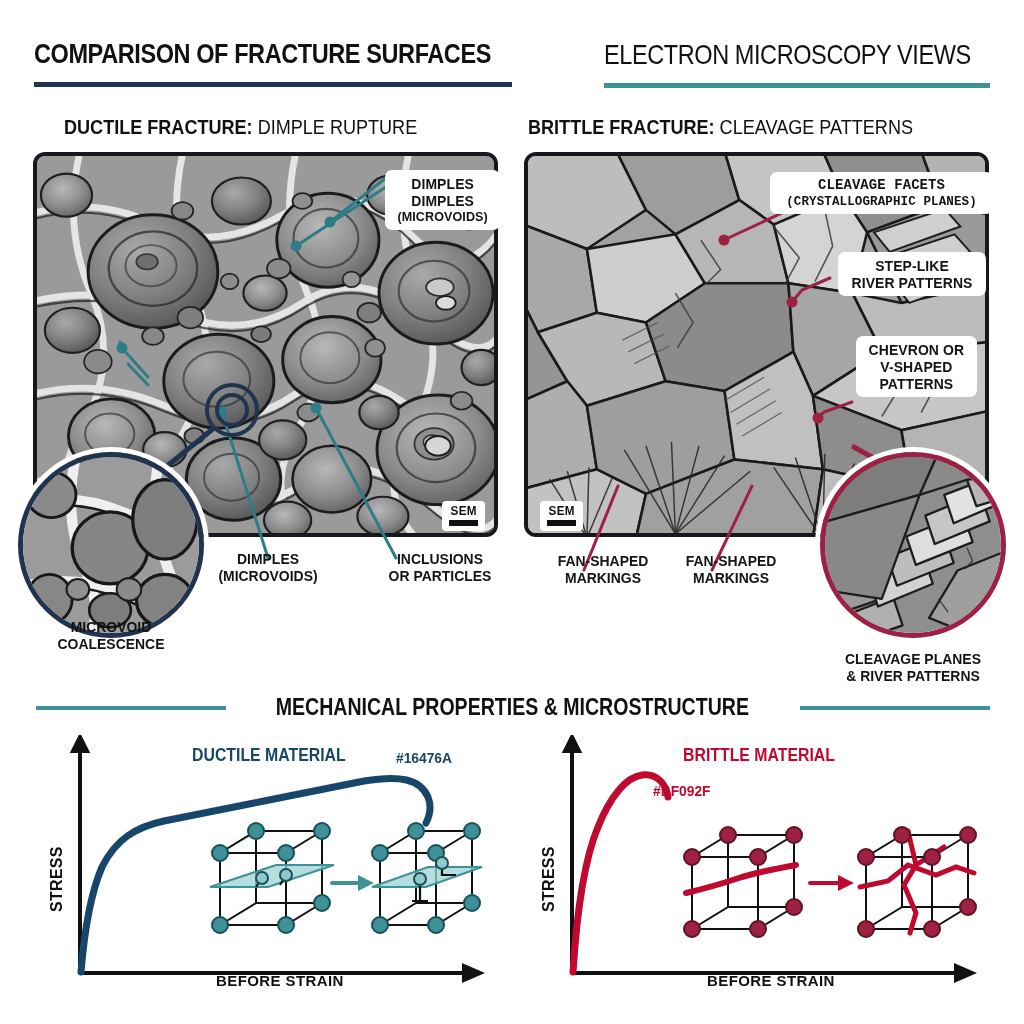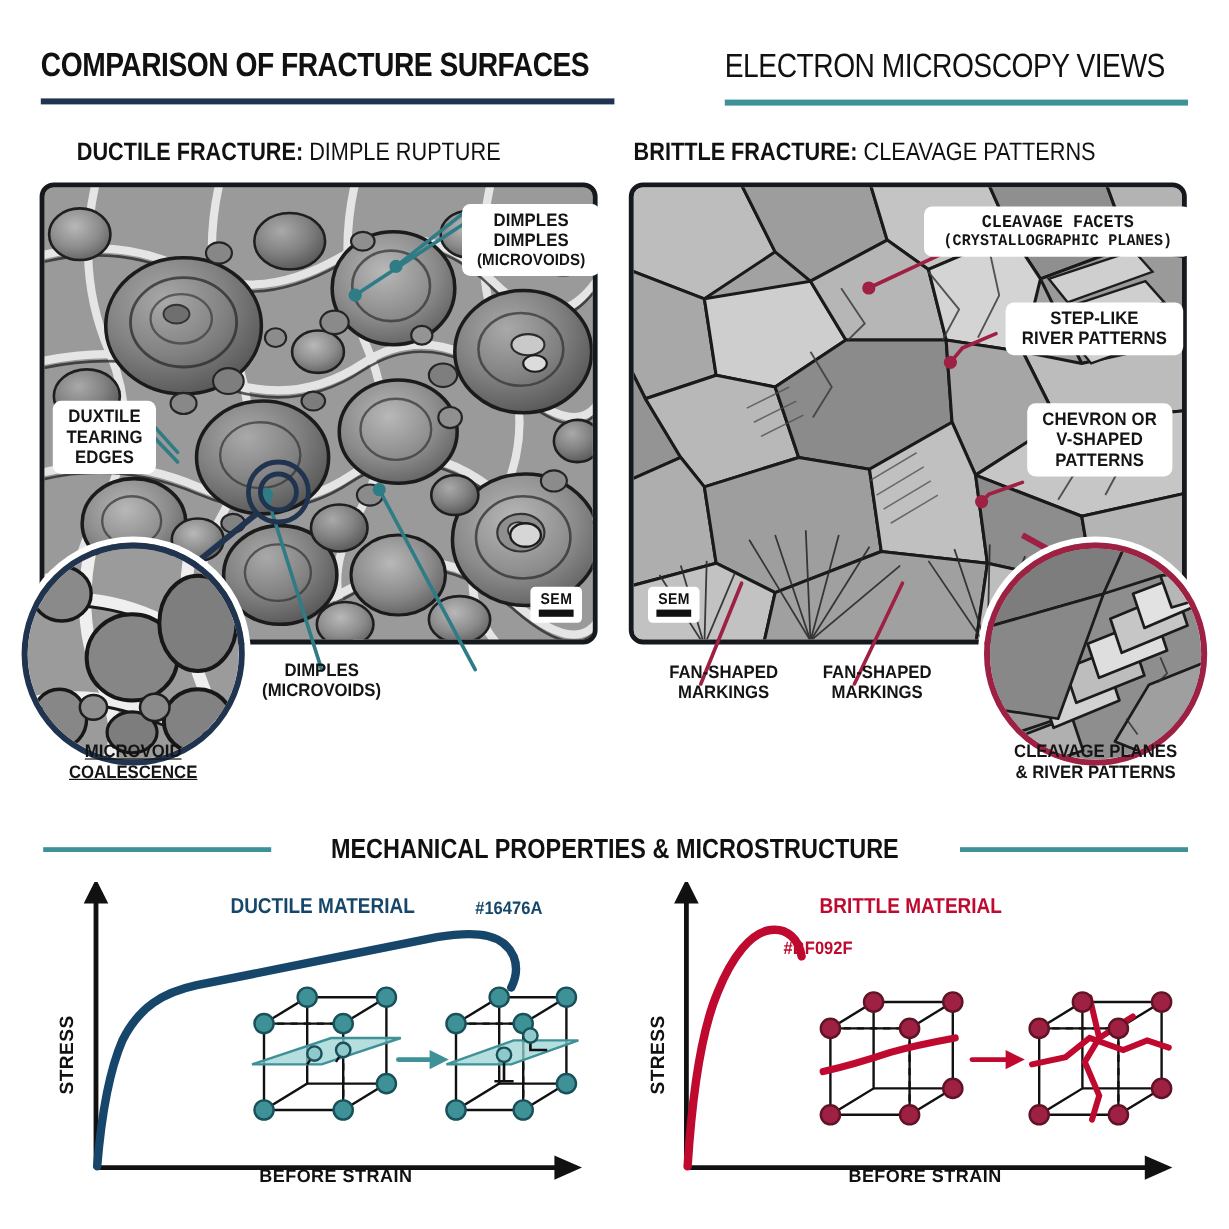--- a/index.html
+++ b/index.html
@@ -40,21 +40,21 @@
     position:absolute; border-radius:12px; overflow:hidden;
     border:4px solid #15181c; background:#8d8d8d;
   }
   #micro-ductile{ left:33px; top:152px; width:465px; height:385px; }
   #micro-brittle{ left:524px; top:152px; width:465px; height:385px; }
   .micro svg{ display:block; width:100%; height:100%; }
 
   
   .sem-badge{
     position:absolute; background:#fff; border-radius:4px;
-    padding:3px 7px 5px 7px; text-align:right;
+    padding:3px 7px 5px 7px; text-align:right;margin-top:12px;
   }
   .sem-badge .sem-txt{
     font-size:13px; font-weight:700; letter-spacing:0.4px; line-height:1.05;
     transform:scaleX(0.9); display:block;
   }
   .sem-badge .sem-bar{ height:6px; background:#111; margin-top:2px; }
 
   
   .callout{
     position:absolute; background:#fff; border-radius:7px;
@@ -289,25 +289,20 @@
       <path d="M214,278 L150,330" stroke-width="5"></path>
     </g>
   </svg>
 
   <div class="callout" style="left:385px; top:170px;">
     <span class="ln">DIMPLES</span>
     <span class="ln">DIMPLES</span>
     <span class="ln sm">(MICROVOIDS)</span>
   </div>
 
-  <div class="callout" style="left:44px; top:334px;">
-    <span class="ln">DUXTILE</span>
-    <span class="ln">TEARING</span>
-    <span class="ln">EDGES</span>
-  </div>
 
   <div class="inset" id="inset-ductile">
     <svg viewBox="0 0 186 186">
       <rect width="186" height="186" fill="#9b9b9b"></rect>
       <g stroke="#efefef" stroke-width="11" fill="none">
         <path d="M-10,52 Q50,34 110,60 T210,46"></path>
         <path d="M-10,140 Q50,120 110,146 T210,132"></path>
         <path d="M58,-10 Q40,60 66,120 T56,200"></path>
         <path d="M146,-10 Q130,60 154,120 T146,200"></path>
       </g>
@@ -319,27 +314,31 @@
       <ellipse cx="150" cy="66" rx="34" ry="42" fill="#7e7e7e" stroke="#171717" stroke-width="3.5"></ellipse>
       <ellipse cx="150" cy="152" rx="30" ry="28" fill="#828282" stroke="#171717" stroke-width="3.5"></ellipse>
       <ellipse cx="30" cy="40" rx="26" ry="24" fill="#8a8a8a" stroke="#171717" stroke-width="3"></ellipse>
       <ellipse cx="28" cy="150" rx="24" ry="26" fill="#878787" stroke="#171717" stroke-width="3"></ellipse>
       <ellipse cx="92" cy="162" rx="22" ry="18" fill="#7d7d7d" stroke="#171717" stroke-width="2.8"></ellipse>
       <ellipse cx="58" cy="140" rx="12" ry="11" fill="#8f8f8f" stroke="#1d1d1d" stroke-width="2.2"></ellipse>
       <ellipse cx="112" cy="140" rx="13" ry="12" fill="#8b8b8b" stroke="#1d1d1d" stroke-width="2.2"></ellipse>
     </svg>
   </div>
 
-  <div class="cap" style="left:22px; top:618px; width:178px;text-decoration:underline;">
+  <div class="cap" style="left:22px; top:618px; width:178px;">
     <span class="ln">MICROVOID</span>
     <span class="ln">COALESCENCE</span>
   </div>
   <div class="cap" style="left:188px; top:550px; width:160px;">
     <span class="ln">DIMPLES</span>
     <span class="ln">(MICROVOIDS)</span>
+  </div>
+  <div class="cap" style="left:356px; top:550px; width:168px;">
+    <span class="ln">INCLUSIONS</span>
+    <span class="ln">OR PARTICLES</span>
   </div>
 
   <div class="micro" id="micro-brittle">
     <svg viewBox="0 0 465 385" preserveAspectRatio="none">
       <rect width="465" height="385" fill="#a2a2a2"></rect>
       <g stroke="#1a1a1a" stroke-width="2.6" stroke-linejoin="round">
         <polygon points="-5,-5 90,-5 120,55 60,95 -5,70" fill="#bdbdbd"></polygon>
         <polygon points="90,-5 200,-5 215,45 150,80 120,55" fill="#9d9d9d"></polygon>
         <polygon points="200,-5 300,-5 320,40 250,70 215,45" fill="#c4c4c4"></polygon>
         <polygon points="300,-5 400,-5 420,50 345,78 320,40" fill="#8f8f8f"></polygon>
@@ -473,21 +472,21 @@
   </div>
 
   <div class="cap" style="left:528px; top:552px; width:150px;">
     <span class="ln">FAN-SHAPED</span>
     <span class="ln">MARKINGS</span>
   </div>
   <div class="cap" style="left:656px; top:552px; width:150px;">
     <span class="ln">FAN-SHAPED</span>
     <span class="ln">MARKINGS</span>
   </div>
-  <div class="cap" style="left:812px; top:618px; width:202px;">
+  <div class="cap" style="left:812px; top:650px; width:202px;">
     <span class="ln">CLEAVAGE PLANES</span>
     <span class="ln">&amp; RIVER PATTERNS</span>
   </div>
 
   <div class="sec-rule" id="sec-rule-l"></div>
   <div id="sec-head">
     <span class="ln">MECHANICAL PROPERTIES &amp; MICROSTRUCTURE</span>
   </div>
   <div class="sec-rule" id="sec-rule-r"></div>
 

